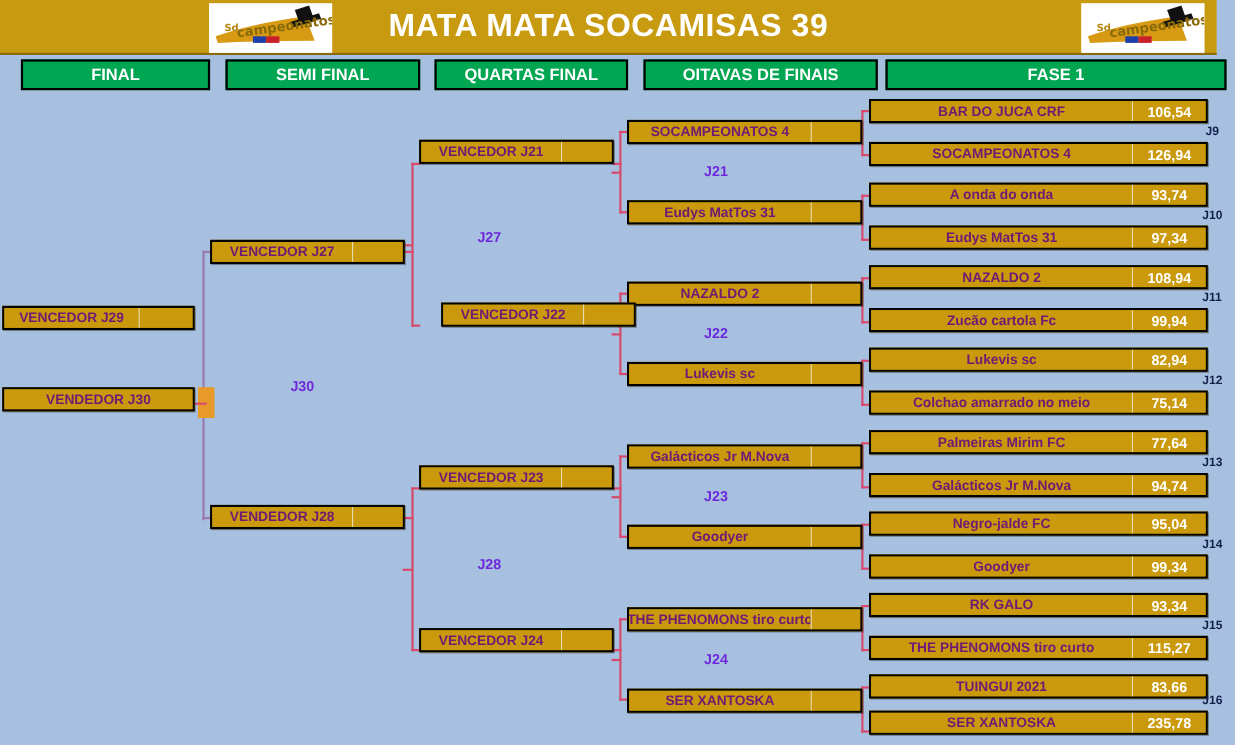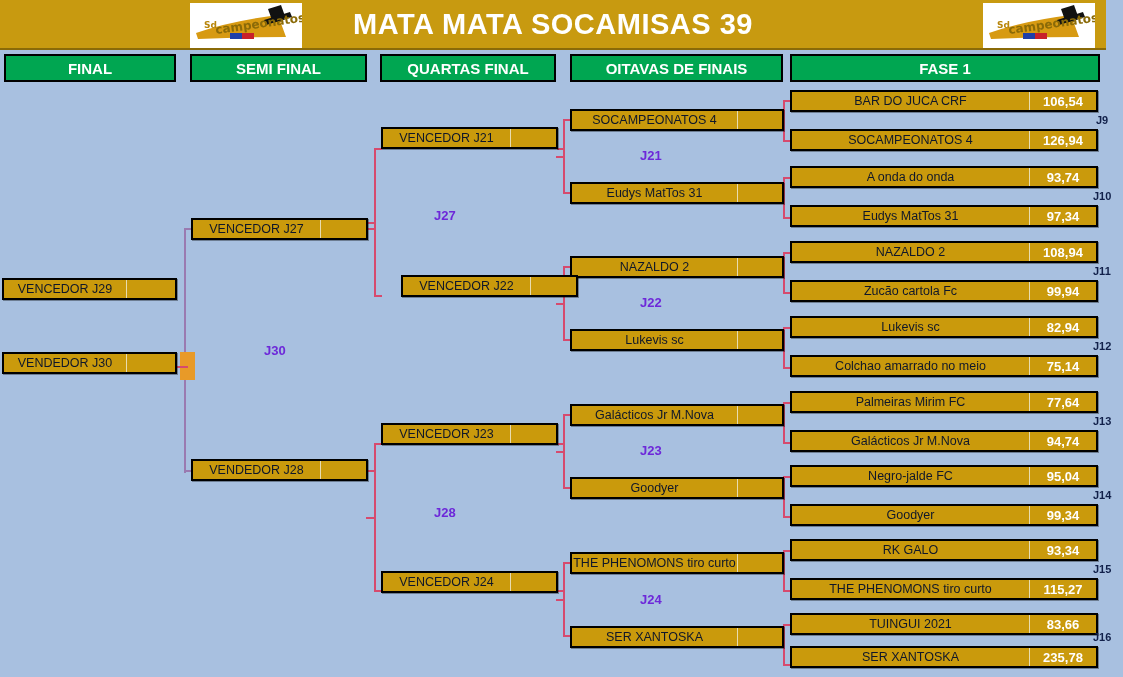--- a/index.html
+++ b/index.html
@@ -36,38 +36,39 @@
   .logo.right{left:983px;}
   .logo svg{display:block;}
 
   
   .round-head{
     position:absolute;height:28px;
     background:#00a651;
     border:2px solid #000000;
     display:flex;align-items:center;justify-content:center;
     box-sizing:border-box;
+    margin-left:15px;
   }
   .round-head span{
     color:#ffffff;font-size:15px;font-weight:bold;white-space:nowrap;
   }
 
   
   .box{
     position:absolute;height:22px;
     border:2px solid #000000;
     box-sizing:border-box;
     background:#ca9a0c;
     display:flex;align-items:stretch;
     box-shadow:1px 1px 0 rgba(0,0,0,0.35);
   }
   .box .nm{
     flex:1 1 auto;
     display:flex;align-items:center;justify-content:center;
-    color:#0f172a;font-size:12.5px;font-weight:normal;
+    color:#701a75;font-size:12.5px;font-weight:bold;
     white-space:nowrap;overflow:hidden;
     background:#ca9a0c;
   }
   .box .sc{
     flex:0 0 auto;
     display:flex;align-items:center;justify-content:center;
     color:#ffffff;font-size:13px;font-weight:bold;
     background:#ca9a0c;
     border-left:1px solid #e8dcb0;
     white-space:nowrap;
@@ -389,18 +390,18 @@
   <div class="box semi" style="left:191px;top:459px;">
     <div class="nm">VENDEDOR J28</div>
     <div class="sc"></div>
   </div>
   <div class="mcode" style="left:264px;top:343px;">J30</div>
 
   <div class="box final" style="left:2px;top:278px;">
     <div class="nm">VENCEDOR J29</div>
     <div class="sc"></div>
   </div>
-  <div class="box final" style="left:2px;top:352px;">
+  <div class="box final" style="left:2px;top:352px;flex-direction:column;">
     <div class="nm">VENDEDOR J30</div>
     <div class="sc"></div>
   </div>
 
 </div>
 
 </body></html>

